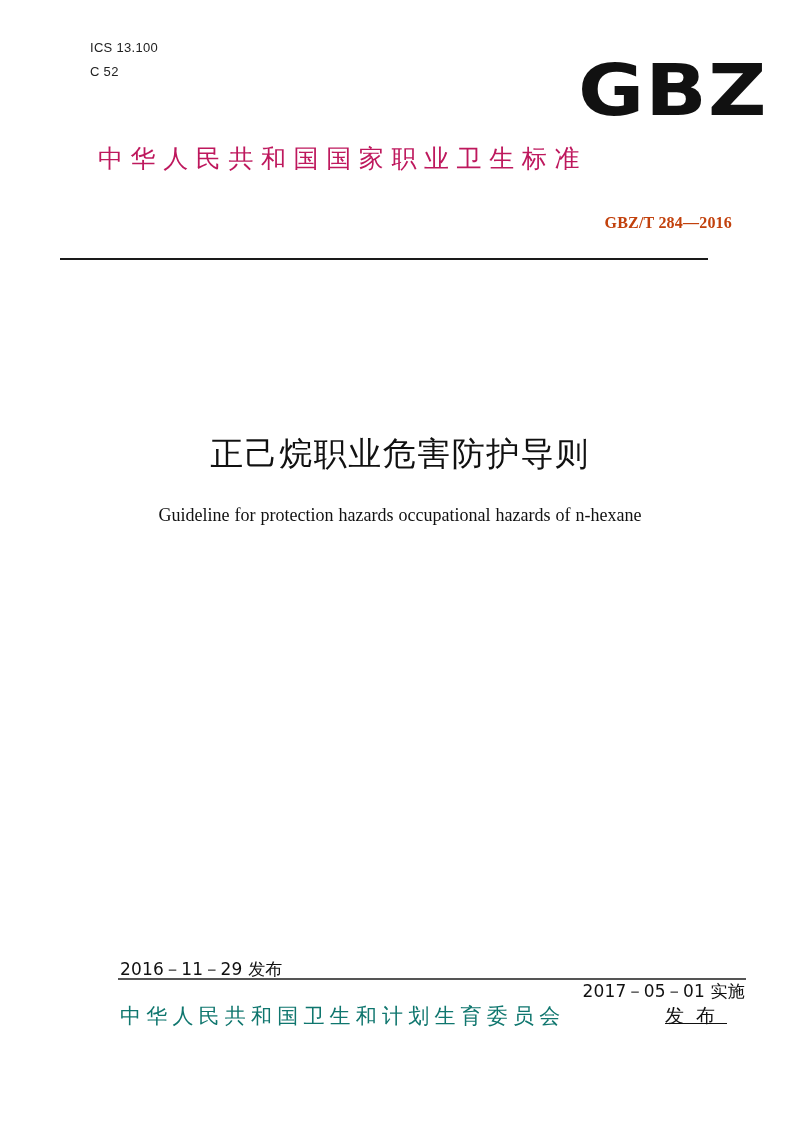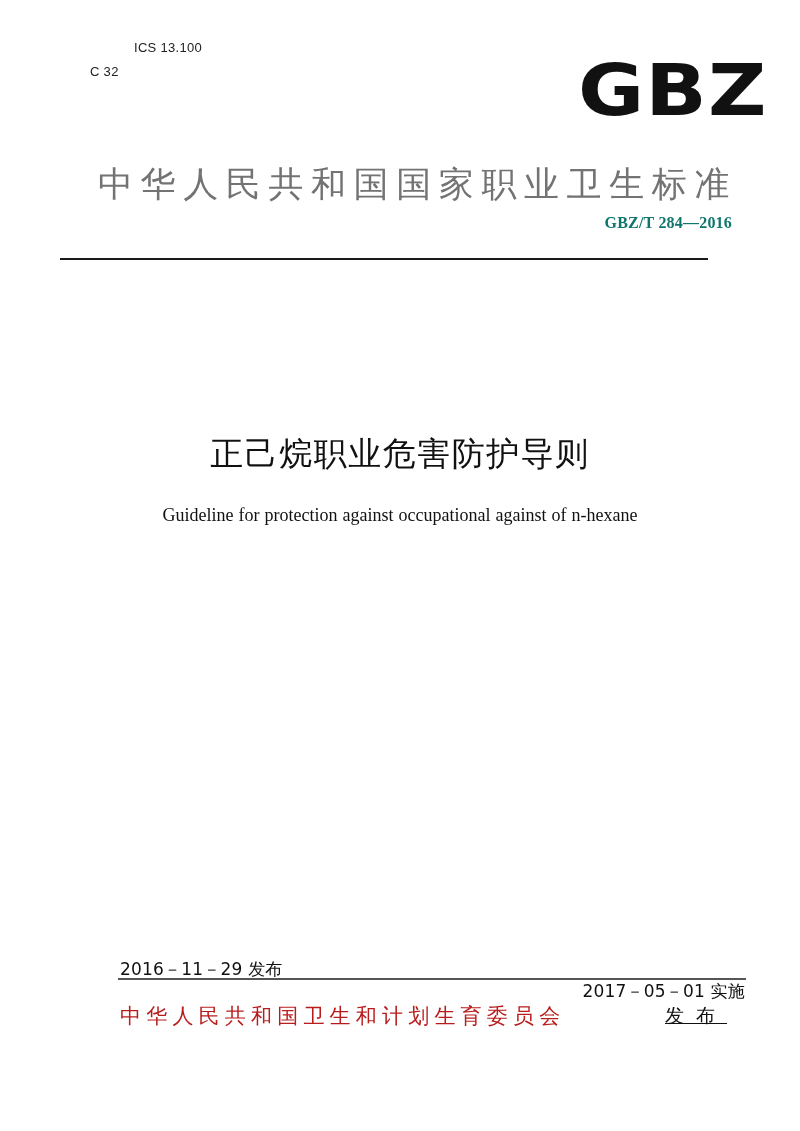--- a/index.html
+++ b/index.html
@@ -17,57 +17,57 @@
     }
     .abs { position: absolute; }
 
     .ics, .ccs {
       left: 90px;
       font-family: "Liberation Sans", sans-serif;
       font-size: 13px;
       color: #222;
       letter-spacing: 0.3px;
     }
-    .ics { top: 40px; margin-left: 44px; }
+    .ics { top: 40px; }
     .ccs { top: 64px; }
 
     .logo {
       left: 578px;
       top: 56px;
       width: 170px;
       height: 68px;
       font-family: "DejaVu Sans", sans-serif;
       font-weight: 900;
       font-size: 72px;
       line-height: 68px;
       letter-spacing: 1px;
       color: #111;
       transform: scaleX(1.12) scaleY(1.0);
       transform-origin: left top;
     }
 
     .authority {
       left: 98px;
-      top: 159px;
+      top: 134px;
       width: 660px;
       font-family: "DejaVu Sans", sans-serif;
-      font-size: 35px;
+      font-size: 25px;
       line-height: 50px;
       letter-spacing: 7.6px;
-      color: #737373;
+      color: #be185d;
       white-space: nowrap;
     }
 
     .std-number {
       right: 68px;
       top: 214px;
       font-family: "Liberation Serif", serif;
       font-weight: bold;
       font-size: 16px;
-      color: #0f766e;
+      color: #c2410c;
       letter-spacing: 0.2px;
     }
 
     .rule-top {
       left: 60px;
       top: 258px;
       width: 648px;
       height: 2px;
       background: #1a1a1a;
     }
@@ -118,49 +118,49 @@
       height: 2px;
       background: #555;
     }
 
     .issuer {
       left: 120px;
       top: 1002px;
       font-family: "DejaVu Sans", sans-serif;
       font-size: 21px;
       letter-spacing: 5.2px;
-      color: #b91c1c;
+      color: #0f766e;
       white-space: nowrap;
     }
     .issuer-action {
       left: 665px;
       top: 1003px;
       font-family: "DejaVu Sans", sans-serif;
       font-size: 19px;
       letter-spacing: 12px;
       color: #111;
       white-space: nowrap;
       text-decoration: underline;
     }
   </style>
 </head>
 <body>
 
 <div class="abs ics">ICS 13.100</div>
-<div class="abs ccs">C 32</div>
+<div class="abs ccs">C 52</div>
 
 <div class="abs logo">GBZ</div>
 
 <div class="abs authority">中华人民共和国国家职业卫生标准</div>
 
 <div class="abs std-number">GBZ/T 284—2016</div>
 
 <div class="abs rule-top"></div>
 
 <div class="abs title-cn">正己烷职业危害防护导则</div>
-<div class="abs title-en">Guideline for protection against occupational against of  n-hexane</div>
+<div class="abs title-en">Guideline for protection hazards occupational hazards of  n-hexane</div>
 
 <div class="abs date-issue">2016－11－29 发布</div>
 <div class="abs date-impl">2017－05－01 实施</div>
 <div class="abs rule-bottom"></div>
 
 <div class="abs issuer">中华人民共和国卫生和计划生育委员会</div>
 <div class="abs issuer-action">发布</div>
 
 </body></html>

